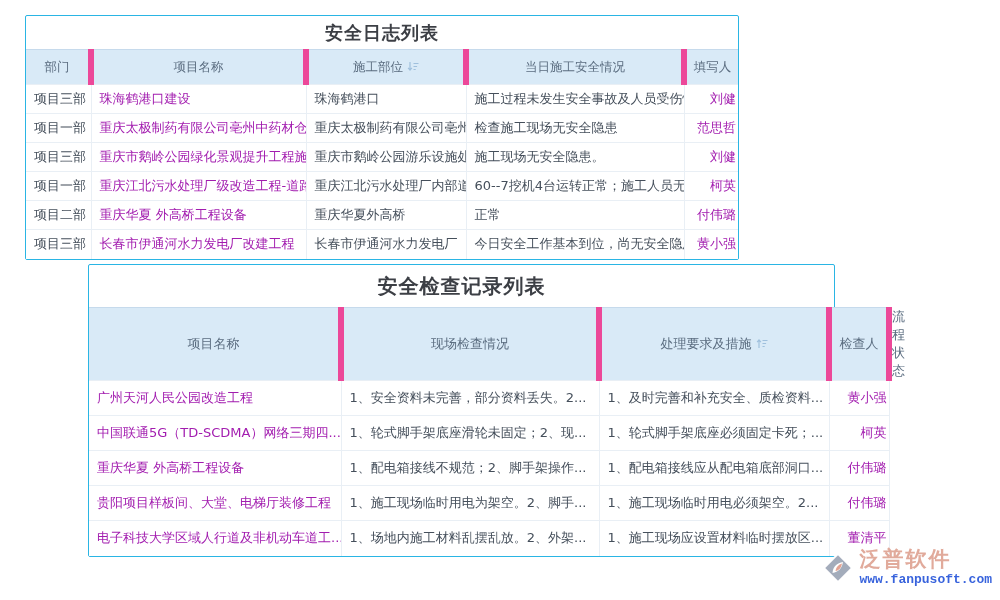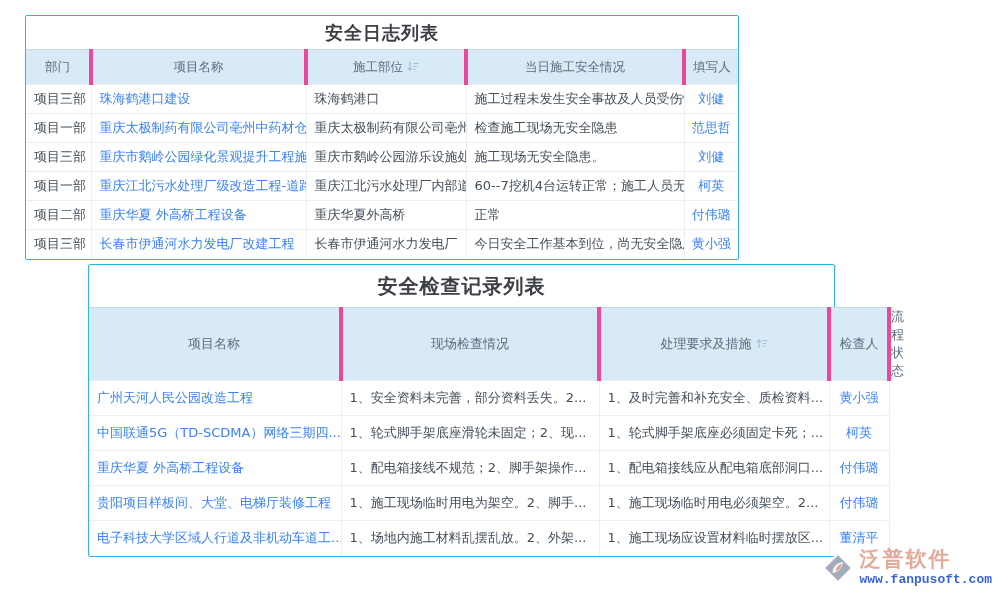--- a/index.html
+++ b/index.html
@@ -13,34 +13,34 @@
   .card-inspect { left:88px; top:264px; width:747px; }
 
   .card-title { text-align:center; font-weight:bold; color:#3c3f45;
     letter-spacing:1px; }
   .card-log .card-title { font-size:18px; line-height:33px; height:33px; }
   .card-inspect .card-title { font-size:20px; line-height:42px; height:42px; }
 
   table { width:100%; border-collapse:collapse; table-layout:fixed; }
   th { background:#d9eaf7; color:#5b6d80; font-weight:normal;
     font-size:12.5px; text-align:center;
-    border-right:4px solid #ec4899; border-top:1px solid #c6daec; }
+    border-right:6px solid #ec4899; border-top:1px solid #c6daec; }
   th:last-child { border-right:none; }
   .card-log th { height:35px; }
   .card-inspect th { height:34px; font-size:13px; }
 
   td { font-size:13px; color:#454f5b; background:#fff;
     border-right:1px solid #e9eff5; border-top:1px solid #e9eff5;
     padding:0 8px; white-space:nowrap; overflow:hidden; vertical-align:middle; }
   td:last-child { border-right:none; }
   .card-log td { height:29px; }
   .card-inspect td { height:35px; font-size:13px; }
 
-  .cell-center { text-align:center; padding:0 2px; }
-  .link { color:#3b82f6; cursor:pointer; }
+  .cell-center { text-align:right; padding:0 2px; }
+  .link { color:#a21caf; cursor:pointer; }
   .status { cursor:pointer; }
   .status-pending { color:#f0a43a; }
   .status-unsubmitted { color:#a16207;margin-left:35px; }
   .status-approved { color:#3fae52; text-decoration:underline; }
 
   .sort-icon { display:inline-block; vertical-align:-1px; margin-left:4px; }
 
   .watermark { position:absolute; right:8px; bottom:10px; opacity:.88;
     display:flex; align-items:flex-start;font-family:Liberation Mono, monospace; }
   .wm-icon { margin:2px 4px 0 0; }

